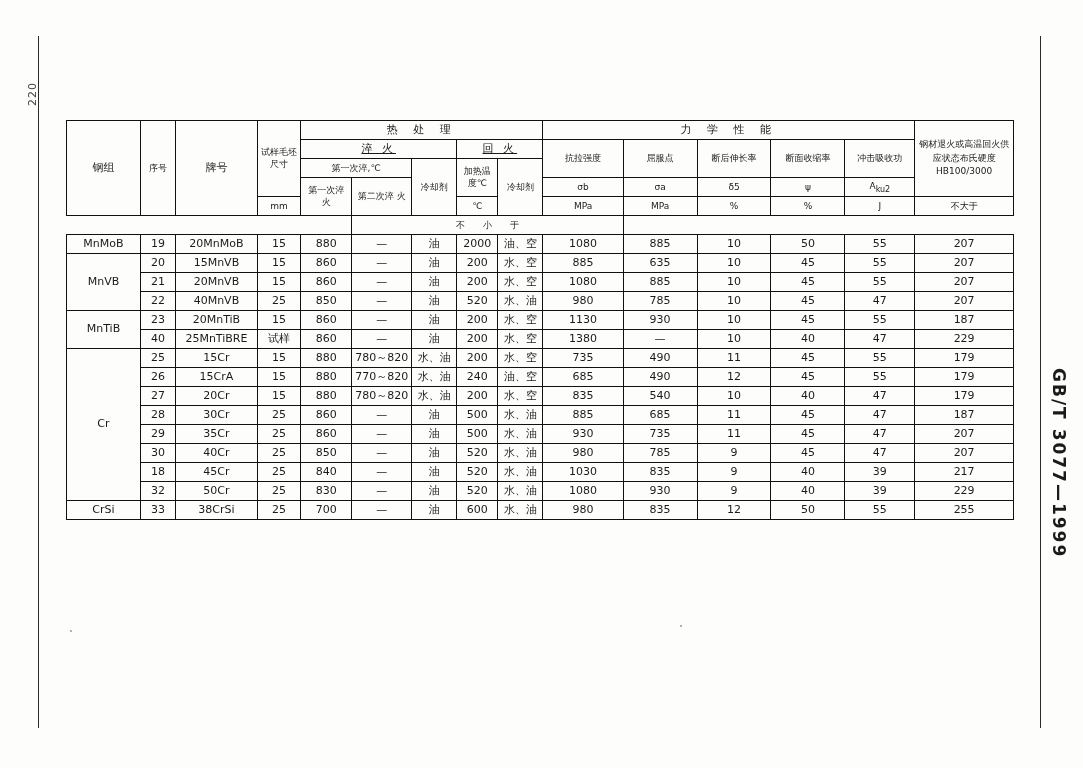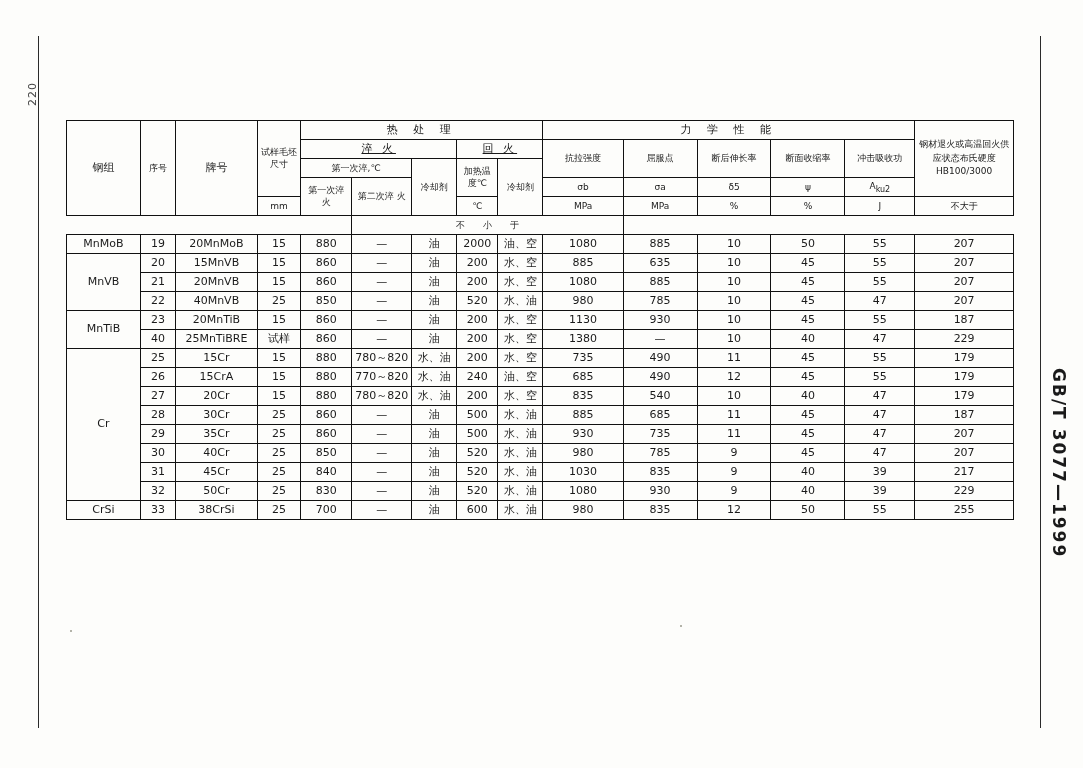--- a/index.html
+++ b/index.html
@@ -385,21 +385,21 @@
           <td>520</td>
           <td>水、油</td>
           <td>980</td>
           <td>785</td>
           <td>9</td>
           <td>45</td>
           <td>47</td>
           <td>207</td>
         </tr>
         <tr>
-          <td>31</td>
+          <td>18</td>
           <td class="cell-brand">45Cr</td>
           <td>25</td>
           <td>840</td>
           <td>—</td>
           <td>油</td>
           <td>520</td>
           <td>水、油</td>
           <td>1030</td>
           <td>835</td>
           <td>9</td>

